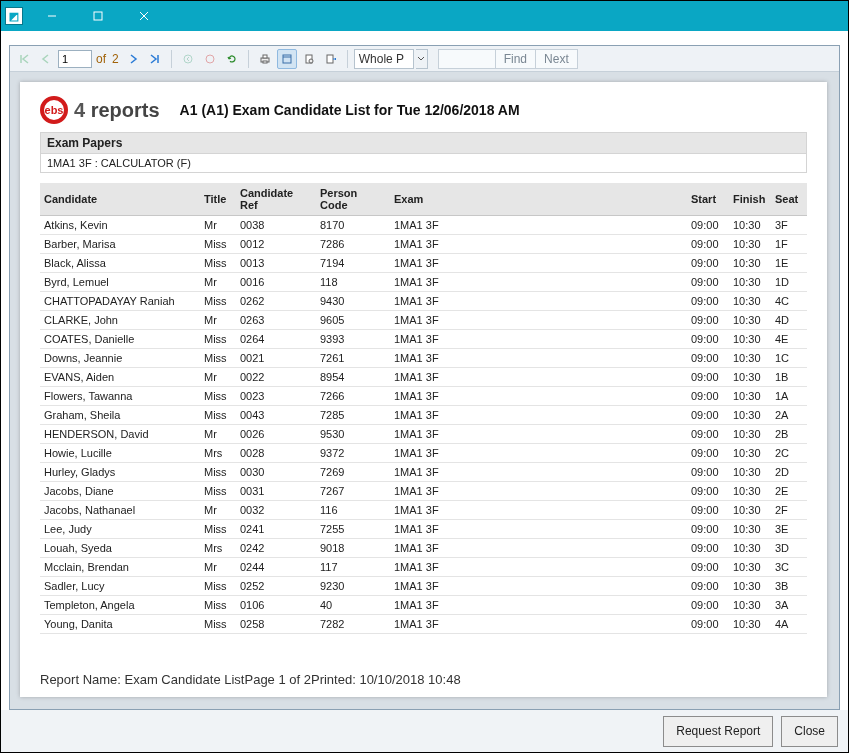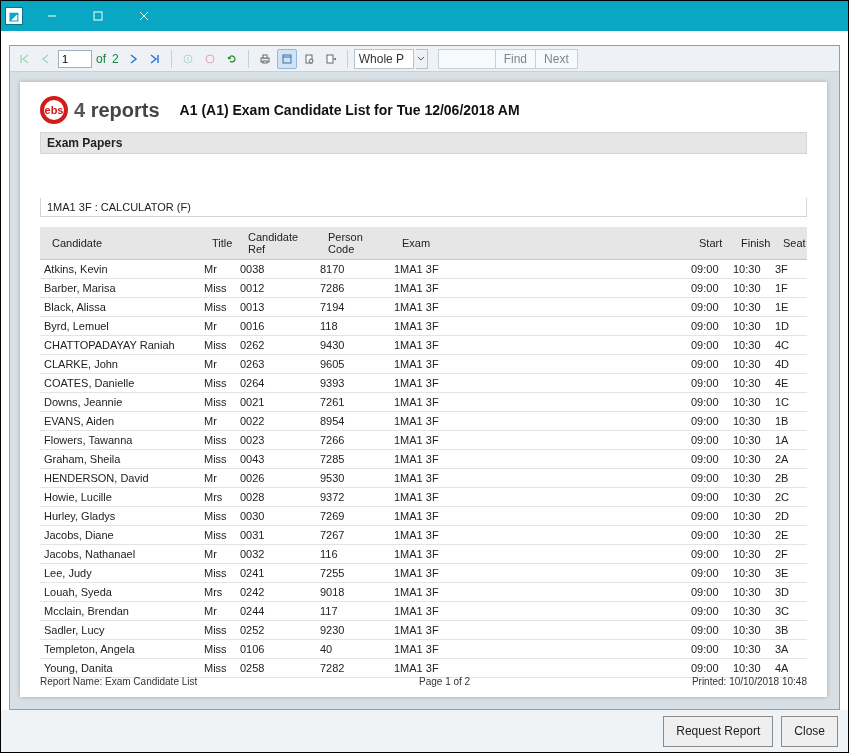--- a/index.html
+++ b/index.html
@@ -17,46 +17,46 @@
   
   .frame { position:absolute; top:30px; left:0; right:0; bottom:0; background:#fff; }
   .inner-border { position:absolute; top:14px; left:8px; right:8px; bottom:42px; border:1px solid #8aa0b3; background:#fff; }
 
   
   .toolbar { height:26px; background:#eef2f6; border-bottom:1px solid #c6d0d9; display:flex; align-items:center; padding:0 4px; gap:2px; color:#333; user-select:none;}
   .tb-item { display:inline-flex; align-items:center; justify-content:center; height:20px; min-width:20px; padding:0 2px; border:1px solid transparent; border-radius:2px;}
   .tb-sep { width:1px; height:18px; background:#c6d0d9; margin:0 4px;}
   .tb-item.disabled { opacity:0.4; }
   .tb-input { width:34px; height:18px; border:1px solid #9cb0c0; background:#fff; font-size:11px; padding:0 3px; text-align:left;}
-  .tb-text { font-size:12px; padding:0 2px; color:#15803d;}
+  .tb-text { font-size:12px; padding:0 2px; color:#a16207;}
   .tb-active { background:#d2e4f3; border-color:#8fb9e0;}
   .zoom-box { width:60px; height:20px; border:1px solid #b6c3ce; background:#fff; display:flex; align-items:center; padding:0 4px; font-size:12px;}
   .zoom-arrow { width:12px; height:20px; border:1px solid #b6c3ce; border-left:none; background:#eef2f6; display:flex; align-items:center; justify-content:center;}
   .search-zone { margin-left:8px; display:flex; align-items:center; height:20px; border:1px solid #c6d0d9; background:#f7fafc;}
   .search-input { width:56px; height:18px; border:none; background:transparent; font-size:12px; padding:0 4px;}
   .search-find, .search-next { padding:0 8px; color:#7a8793; font-size:12px; border-left:1px solid #c6d0d9; height:100%; display:flex; align-items:center;}
 
   
   .report-scroll { position:absolute; top:26px; left:0; right:0; bottom:0; background:#d8dfe5; padding:10px; overflow:auto;}
   .report-page { background:#fff; width:calc(100% - 2px); min-height:calc(100% - 2px); box-shadow:0 0 4px rgba(0,0,0,0.25); padding:14px 20px 10px 20px; position:relative;}
   .report-header { display:flex; align-items:center; gap:10px; margin-bottom:8px;}
   .brand { display:flex; align-items:center; gap:6px;}
   .brand-badge { width:28px; height:28px; border-radius:50%; background:#fff; border:4px solid #d21b1b; display:flex; align-items:center; justify-content:center; color:#d21b1b; font-weight:bold; font-size:11px;}
   .brand-text { font-size:20px; font-weight:bold; color:#444;}
   .brand-text .four { color:#555;}
   .report-title { font-size:14px; font-weight:bold; margin-left:10px; color:#111;}
 
   .section-head { background:#e6e6e6; border:1px solid #d4d4d4; padding:3px 6px; font-weight:bold; font-size:12px; }
-  .section-sub { border:1px solid #d4d4d4; border-top:none; padding:3px 6px; font-size:11px; margin-bottom:10px;margin-top:44px;}
+  .section-sub { border:1px solid #d4d4d4; border-top:none; padding:3px 6px; font-size:11px; margin-bottom:10px;}
 
   table.cand { width:100%; border-collapse:collapse; table-layout:fixed;}
-  table.cand th { text-align:left; font-weight:normal; font-size:11px; background:#e6e6e6; border-bottom:1px solid #c7c7c7; padding:4px 12px;}
+  table.cand th { text-align:left; font-weight:bold; font-size:11px; background:#e6e6e6; border-bottom:1px solid #c7c7c7; padding:4px 4px;}
   table.cand td { font-size:11px; padding:3px 4px; border-bottom:1px solid #e4e4e4; white-space:nowrap; overflow:hidden; text-overflow:ellipsis;}
 
-  .report-footer { display:flex; justify-content:space-between; font-size:10px; color:#333; position:absolute; left:20px; right:20px; bottom:10px;}
+  .report-footer { display:flex; justify-content:flex-start; font-size:13px; color:#333; position:absolute; left:20px; right:20px; bottom:10px;}
 
   
   .action-bar { position:absolute; left:0; right:0; bottom:0; height:42px; background:#f0f3f6; display:flex; align-items:center; justify-content:flex-end; padding:0 10px; gap:8px;}
   .action-bar button { height:31px; font-size:12px; padding:0 12px; background:#efefef; border:1px solid #8c8c8c; color:#222; cursor:pointer;}
 
   svg.ico { width:12px; height:12px; }
 </style>
 </head>
 <body>
 

